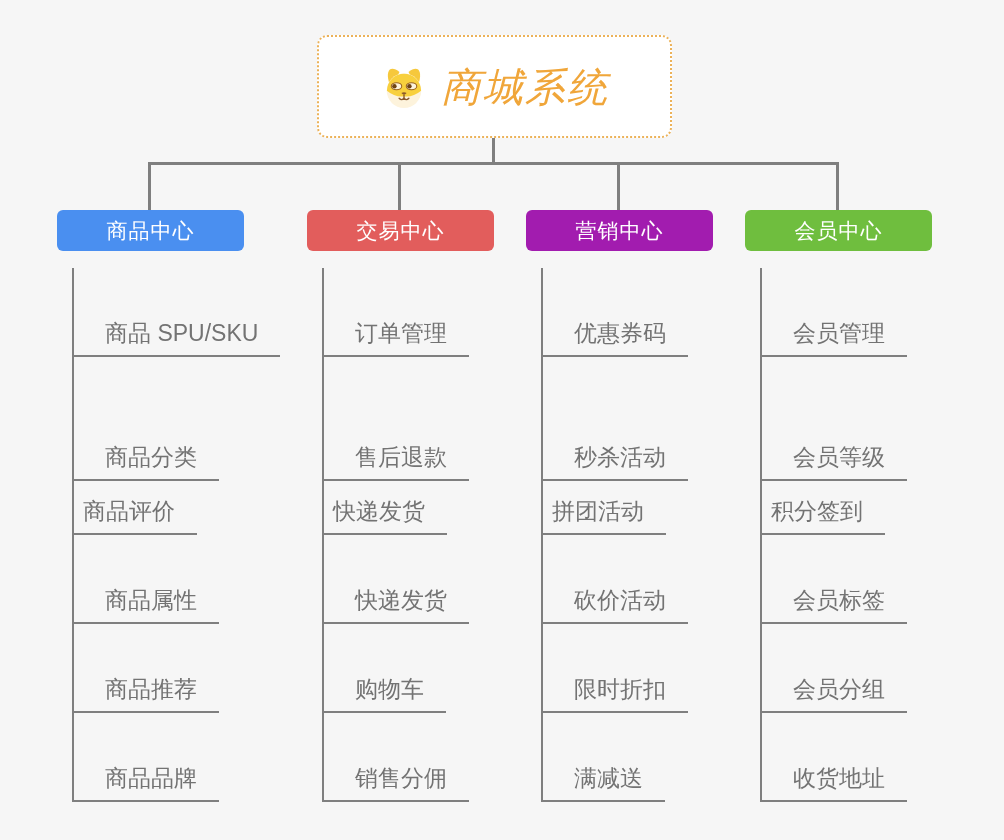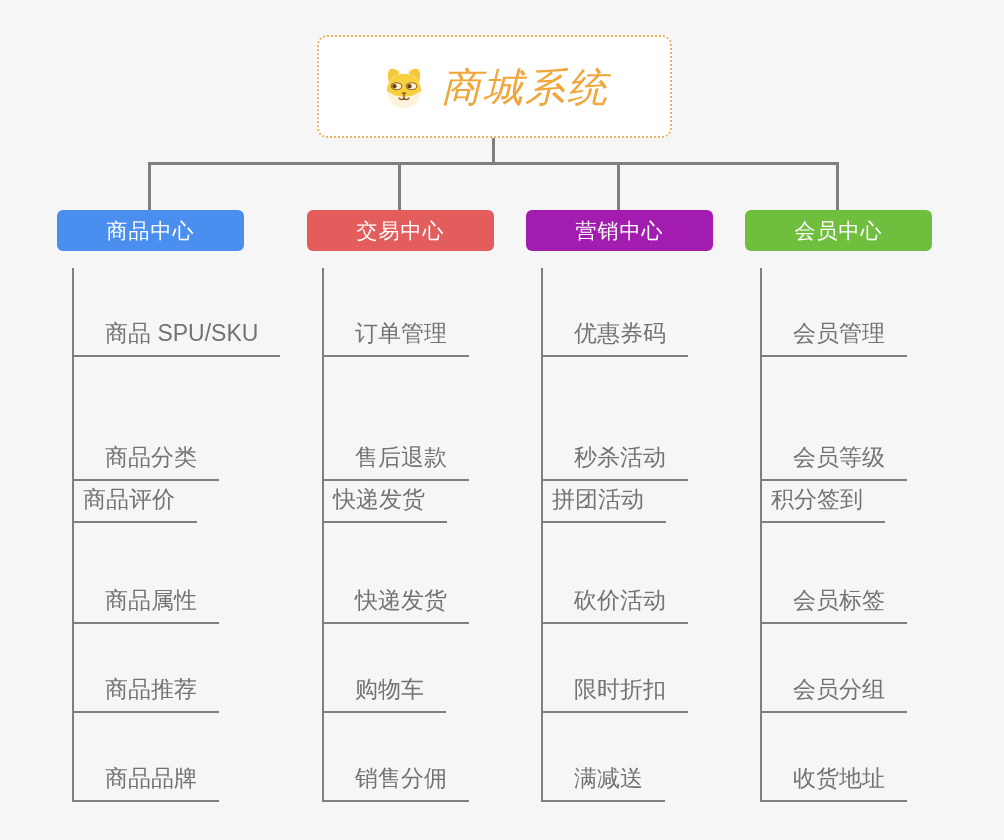--- a/index.html
+++ b/index.html
@@ -40,21 +40,21 @@
     cursor: default;
   }
   .trunk { position: absolute; left: 15px; top: 58px; width: 2px; height: 532px; background: #7f7f7f; }
 
   .leaf {
     position: absolute; left: 15px; white-space: nowrap;
     font-size: 23px; line-height: 27px; color: #737373;
     padding: 0 22px 8px 33px; border-bottom: 2px solid #7f7f7f;
     cursor: default;
   }
-  .leaf0 { top: 110px; } .leaf1 { top: 199px; margin-top: 35px; } .leaf2 { top: 276px; padding-left: 11px; }
+  .leaf0 { top: 110px; } .leaf1 { top: 199px; margin-top: 35px; } .leaf2 { top: 288px; padding-left: 11px; }
   .leaf3 { top: 377px; } .leaf4 { top: 466px; } .leaf5 { top: 555px; }
 </style>
 </head>
 <body>
 
 <div class="stage">
 
   <div class="root-node">
     <svg class="dog-icon" viewBox="0 0 64 64" aria-hidden="true">
 

